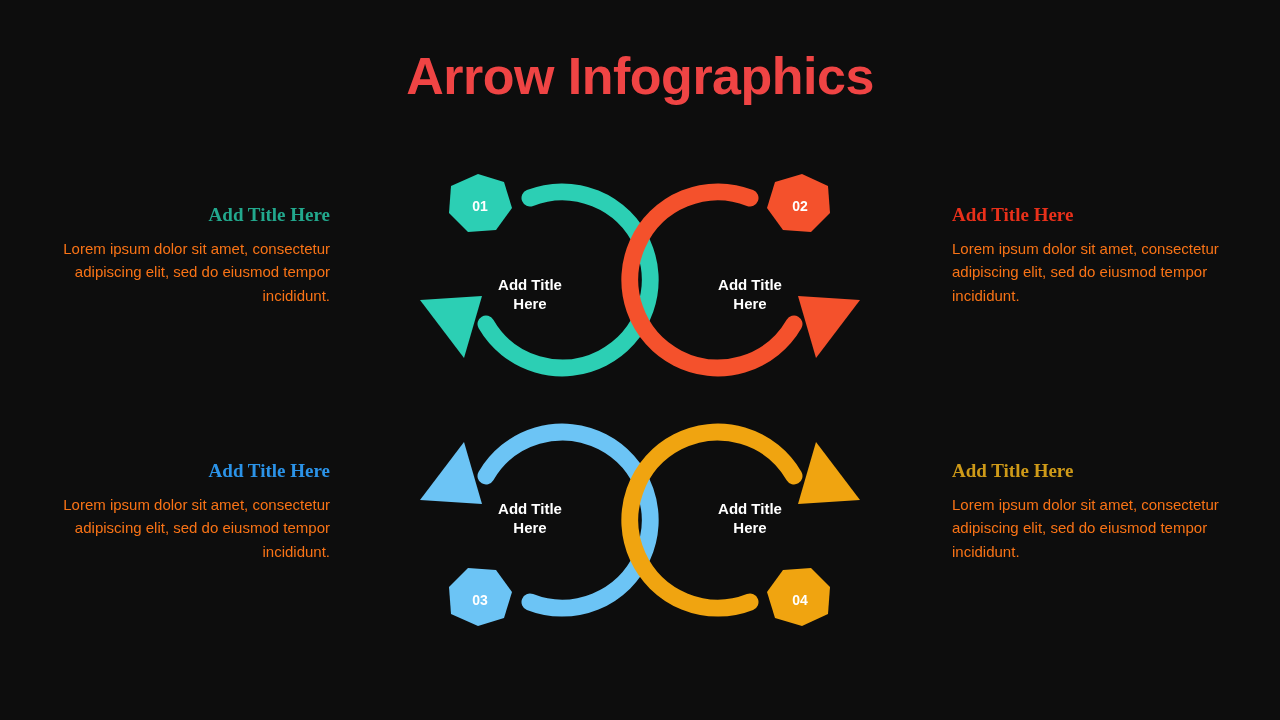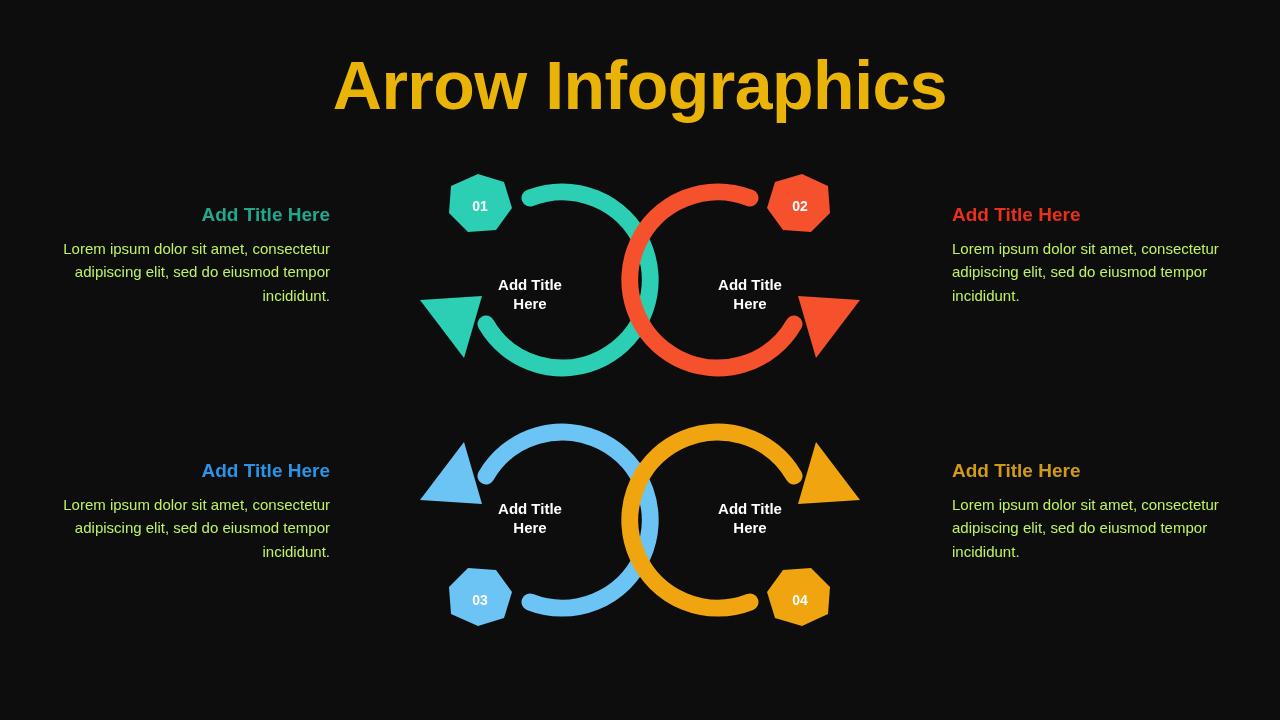--- a/index.html
+++ b/index.html
@@ -22,46 +22,47 @@
     height: 720px;
   }
 
   
   #page-title {
     position: absolute;
     left: 0;
     top: 48px;
     width: 1280px;
     text-align: center;
-    color: #eab308;
-    font-size: 68px;
+    color: #ef4444;
+    font-size: 52px;
     font-weight: bold;
     letter-spacing: -0.5px;
     line-height: 1.1;
   }
 
   
   .text-block {
     position: absolute;
     width: 268px;
   }
   .text-block.left  { left: 62px;  text-align: right; }
   .text-block.right { left: 952px; text-align: left;  }
 
   .block-title {
     font-size: 19px;
     font-weight: bold;
     margin: 0 0 10px 0;
     line-height: 1.2;
     white-space: nowrap;
+    font-family: Liberation Serif, serif;
   }
   .block-body {
     font-size: 15px;
     line-height: 1.58;
-    color: #bef264;
+    color: #f97316;
     margin: 0;
     font-weight: 400;
   }
 
   #block-1 { top: 204px; }
   #block-2 { top: 204px; }
   #block-3 { top: 460px; }
   #block-4 { top: 460px; }
 
   

